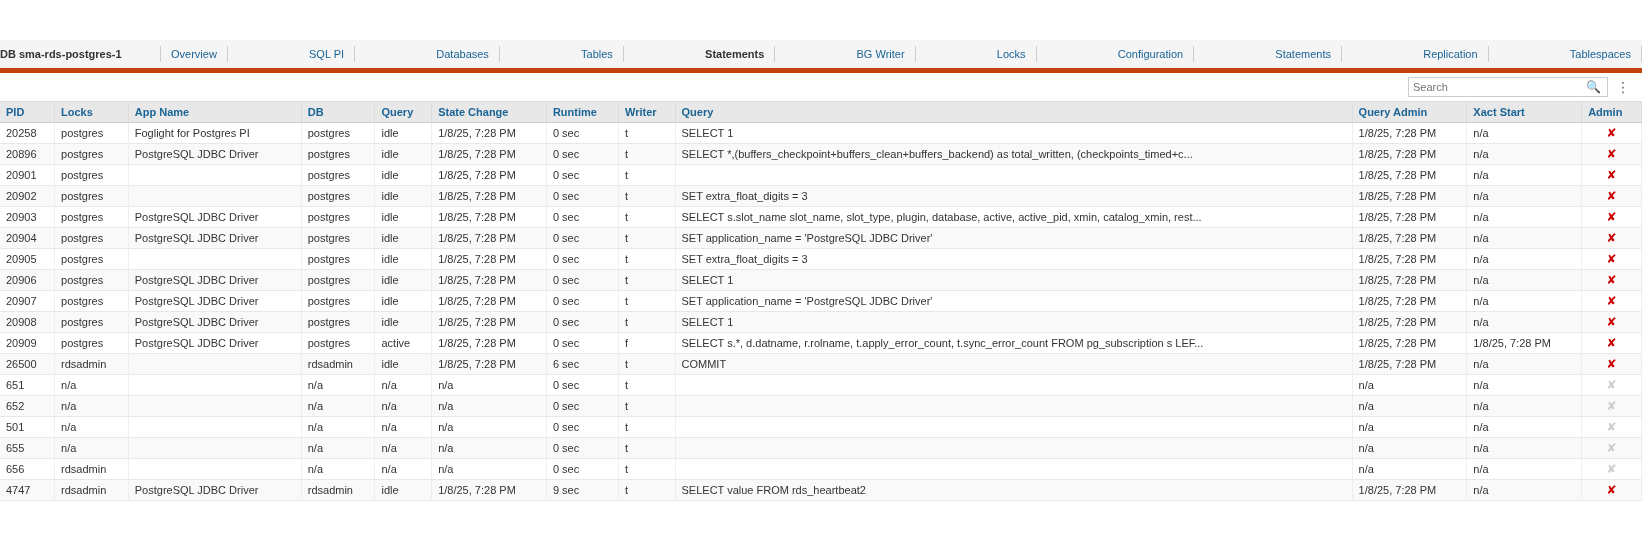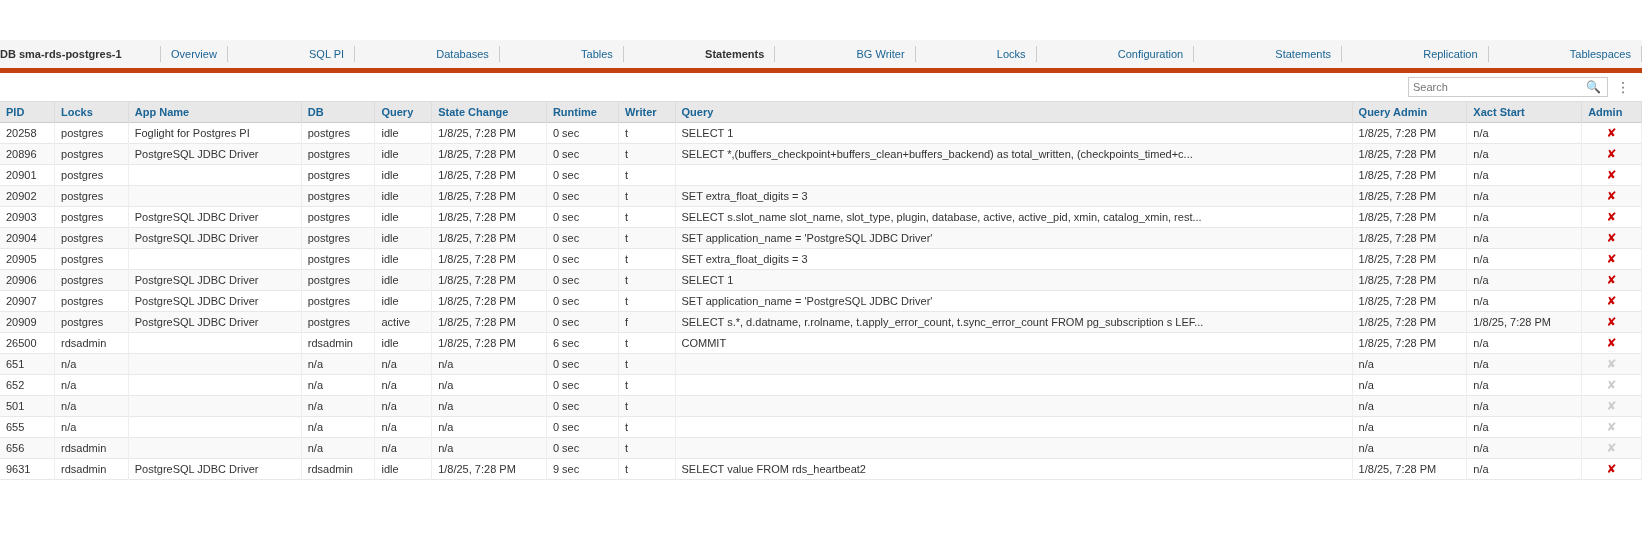--- a/index.html
+++ b/index.html
@@ -299,20 +299,34 @@
           <td>idle</td>
           <td>1/8/25, 7:28 PM</td>
           <td>0 sec</td>
           <td>t</td>
           <td>SET application_name = 'PostgreSQL JDBC Driver'</td>
           <td>1/8/25, 7:28 PM</td>
           <td>n/a</td>
           <td class="td-action"><span class="kill-icon">✘</span></td>
         </tr>
         <tr>
+          <td>20908</td>
+          <td>postgres</td>
+          <td>PostgreSQL JDBC Driver</td>
+          <td>postgres</td>
+          <td>idle</td>
+          <td>1/8/25, 7:28 PM</td>
+          <td>0 sec</td>
+          <td>t</td>
+          <td>SELECT 1</td>
+          <td>1/8/25, 7:28 PM</td>
+          <td>n/a</td>
+          <td class="td-action"><span class="kill-icon">✘</span></td>
+        </tr>
+        <tr>
           <td>20909</td>
           <td>postgres</td>
           <td>PostgreSQL JDBC Driver</td>
           <td>postgres</td>
           <td>active</td>
           <td>1/8/25, 7:28 PM</td>
           <td>0 sec</td>
           <td>f</td>
           <td>SELECT s.*, d.datname, r.rolname, t.apply_error_count, t.sync_error_count FROM pg_subscription s LEF...</td>
           <td>1/8/25, 7:28 PM</td>
@@ -397,21 +411,21 @@
           <td>n/a</td>
           <td>n/a</td>
           <td>0 sec</td>
           <td>t</td>
           <td></td>
           <td>n/a</td>
           <td>n/a</td>
           <td class="td-action"><span class="kill-icon-disabled">✘</span></td>
         </tr>
         <tr>
-          <td>9631</td>
+          <td>4747</td>
           <td>rdsadmin</td>
           <td>PostgreSQL JDBC Driver</td>
           <td>rdsadmin</td>
           <td>idle</td>
           <td>1/8/25, 7:28 PM</td>
           <td>9 sec</td>
           <td>t</td>
           <td>SELECT value FROM rds_heartbeat2</td>
           <td>1/8/25, 7:28 PM</td>
           <td>n/a</td>

